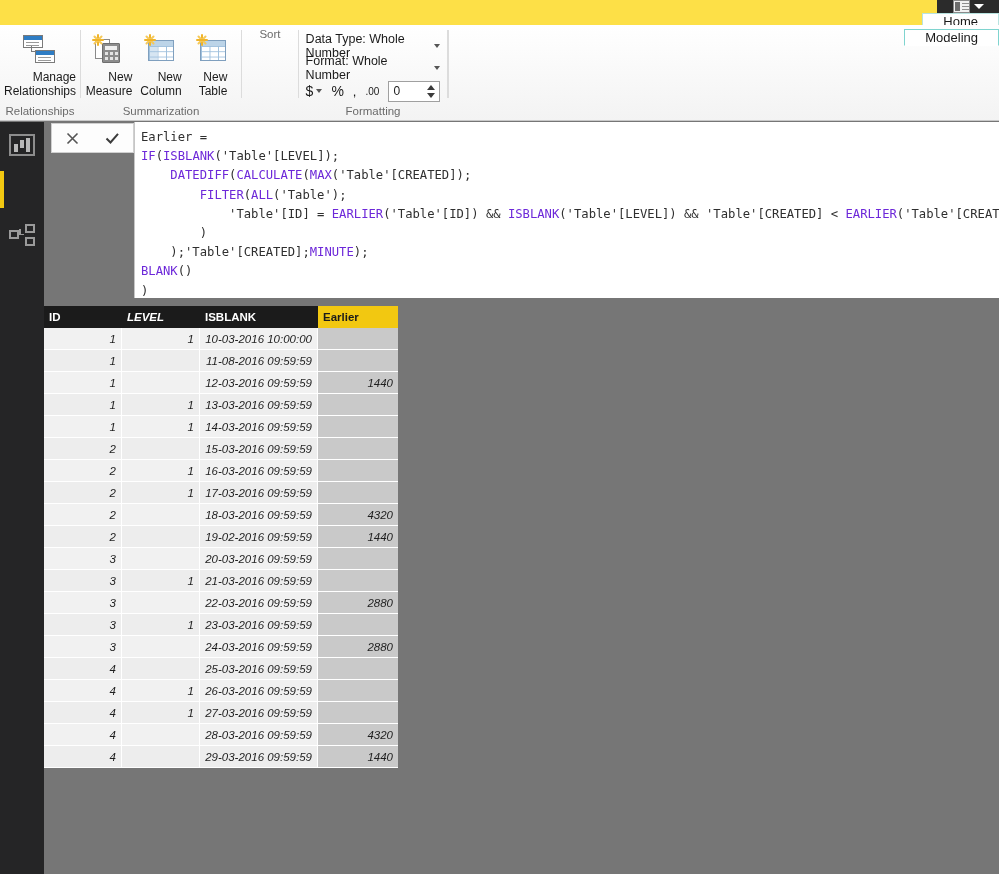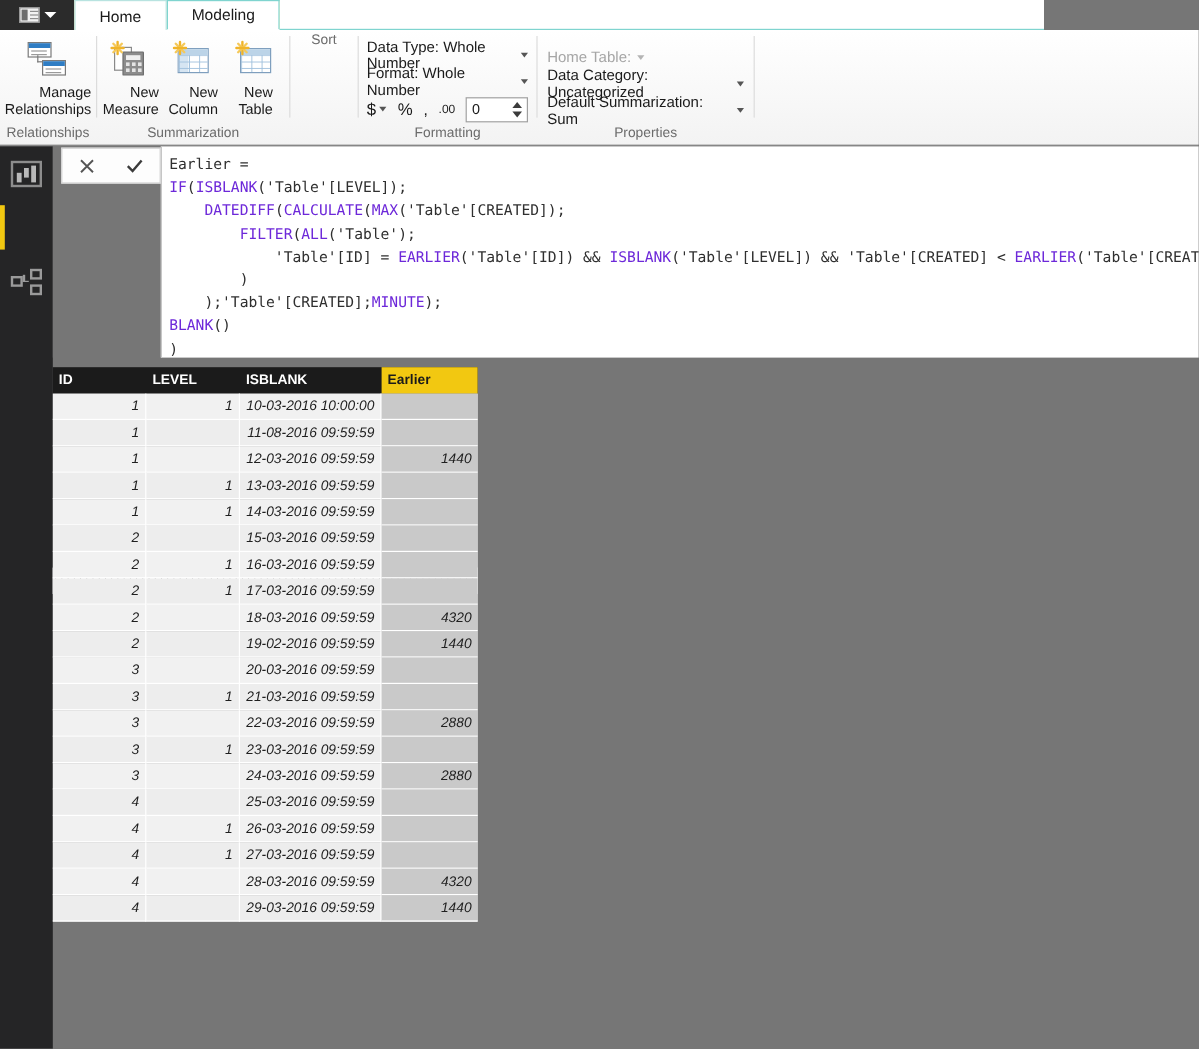--- a/index.html
+++ b/index.html
@@ -6,23 +6,23 @@
   html, body {
     width: 999px; height: 874px;
     font-family: "Liberation Sans", sans-serif;
     background: #767676;
     overflow: hidden;
   }
   #app { position: relative; width: 999px; height: 874px; }
 
   
   .tabstrip {
-    position: absolute; left: 0; top: 0; width: 870px; height: 25px;
+    position: absolute; left: 0; top: 0; width: 999px; height: 25px;
     background: #fde047;
-    display: flex; align-items: flex-end;
+    display: flex; align-items: flex-end; flex-direction: column;
   }
   .filemenu {
     width: 62px; height: 25px; background: #2b2b2b;
     display: flex; align-items: center; justify-content: center; gap: 4px;
   }
   .filemenu .fmbox {
     width: 17px; height: 13px; background: #f2f2f2; border: 1px solid #8a8a8a;
     position: relative;
   }
   .filemenu .fmbox::before {
@@ -239,21 +239,21 @@
   .ghead .hc.calc { background: #f2c811; color: #1b1b1b; }
   .grow { display: flex; height: 22px; }
   .grow .cell {
     font-size: 11.5px; font-style: italic; color: #1f1f1f;
     display: flex; align-items: center; justify-content: flex-end;
     padding: 0 5px; border-right: 1px solid #ffffff; border-bottom: 1px solid #ffffff;
     overflow: hidden; white-space: nowrap;
   }
   .grow .cell.calc { background: #c9c9c9; border-right: none; }
   .w-id { width: 78px; }
-  .w-level { width: 78px; }
+  .w-level { width: 78px; font-style: italic; }
   .w-created { width: 118px; }
   .w-earlier { width: 80px; }
 </style>
 </head>
 <body>
 
 <div id="app">
 
   <div class="tabstrip">
     <div class="filemenu">
@@ -365,39 +365,20 @@
             <span>0</span>
             <span class="spin"></span>
           </span>
         </div>
       </div>
         </div>
       <div class="glabel">Formatting</div>
     </div>
     <div class="gsep"></div>
 
-    <div class="rgroup" style="width:180px">
-      <div class="gbody">
-          <div class="propcol" style="padding-top:9px">
-        <div class="propline dim">
-          <span>Home Table:</span>
-          <span class="caret dim"></span>
-        </div>
-        <div class="propline">
-          <span>Data Category: Uncategorized</span>
-          <span class="caret"></span>
-        </div>
-        <div class="propline">
-          <span>Default Summarization: Sum</span>
-          <span class="caret"></span>
-        </div>
-      </div>
-        </div>
-      <div class="glabel">Properties</div>
-    </div>
     <div class="gsep"></div>
     <div style="flex:1"></div>
   </div>
 
   <div class="leftnav">
     <div class="navitem">
       <div class="nicon chart">
           <div class="b3"></div>
         </div>
     </div>

